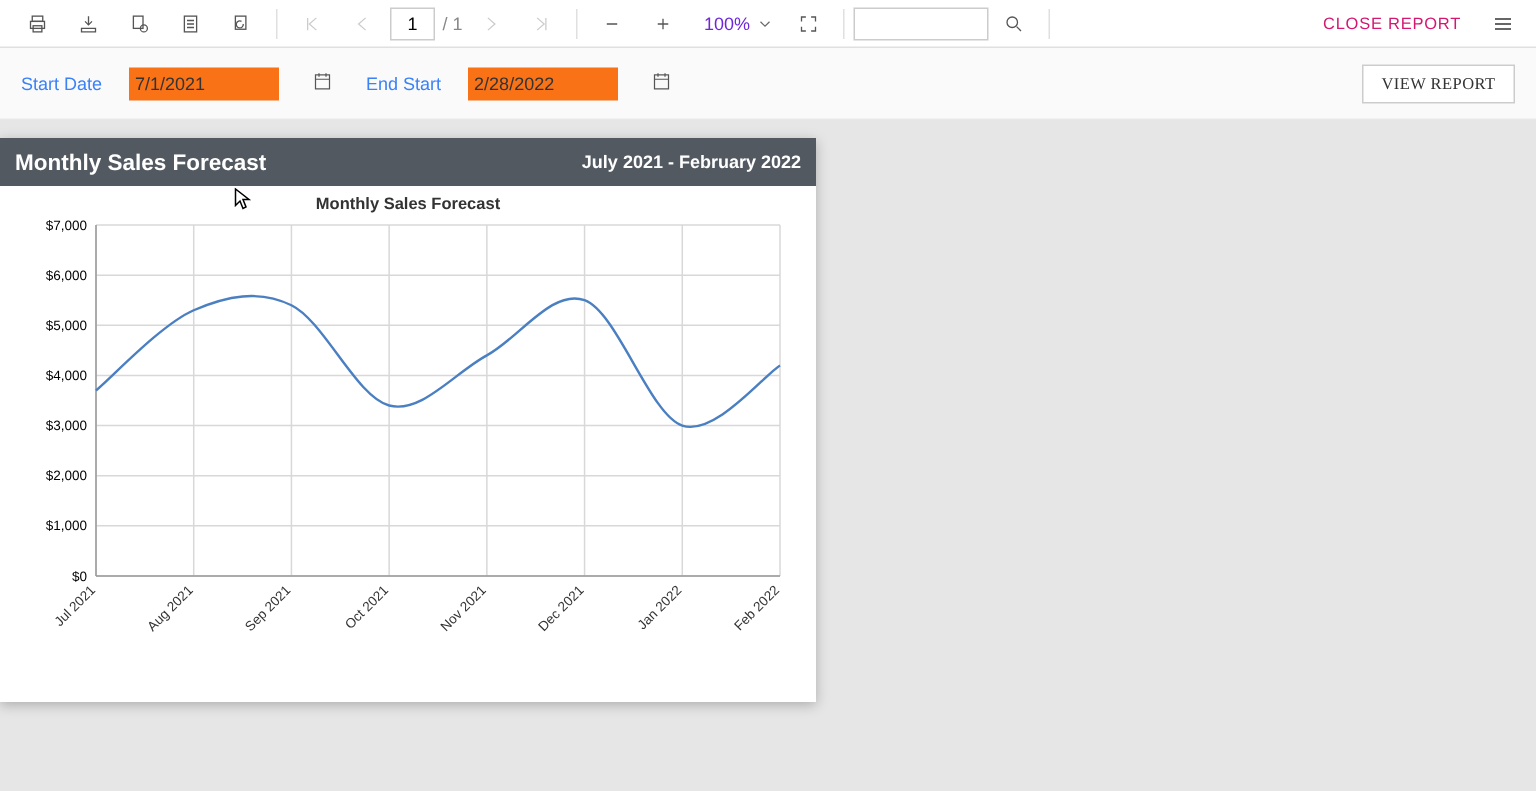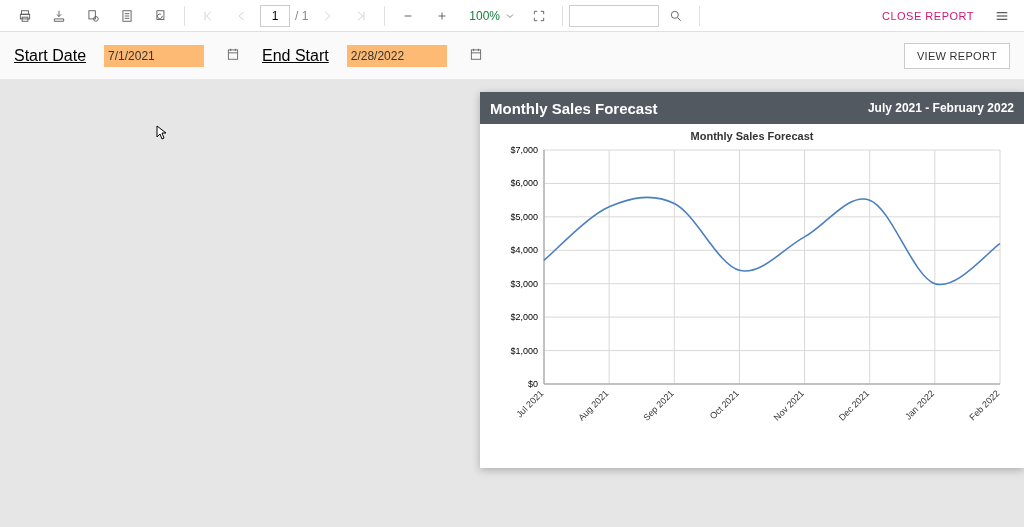--- a/index.html
+++ b/index.html
@@ -28,55 +28,55 @@
     display: flex; align-items: center; justify-content: center;
     color: #555; cursor: pointer;
   }
   .tb-btn.disabled { color: #ccc; cursor: default; }
   .tb-btn svg { width: 14px; height: 14px; stroke: currentColor; fill: none; stroke-width: 1.5; }
   .page-input {
     width: 30px; height: 22px; text-align: center;
     border: 1px solid #ccc; font-size: 12px; margin: 0 1px;
   }
   .page-total { color: #888; font-size: 12px; padding: 0 2px 0 4px; }
-  .zoom-label { font-size: 12px; color: #15803d; padding: 0 4px; }
+  .zoom-label { font-size: 12px; color: #6d28d9; padding: 0 4px; }
   .zoom-box { display: flex; align-items: center; padding: 0 6px; cursor: pointer; }
   .search-input {
     width: 90px; height: 22px; border: 1px solid #ccc; font-size: 12px; padding: 0 4px;
   }
   .close-preview {
     margin-left: auto; color: #d41872; font-size: 11px; letter-spacing: 0.5px;
     padding: 0 14px; cursor: pointer;
   }
   .hamburger { width: 28px; height: 28px; display:flex; align-items:center; justify-content:center; cursor:pointer; color:#555; }
   .hamburger svg { width:16px; height:16px; stroke: currentColor; stroke-width:1.8; }
 
   
   .param-bar {
     height: 48px; background: #fafafa; border-bottom: 1px solid #e8e8e8;
     display: flex; align-items: center; padding: 0 14px; gap: 18px;
   }
-  .param-label { font-size: 16px; color: #000000; text-decoration: underline; }
+  .param-label { font-size: 12px; color: #3b82f6; }
   .param-field {
-    display: flex; align-items: center; background: #fdba74; border: 0;
+    display: flex; align-items: center; background: #f97316; border: 0;
   }
   .date-input {
     width: 100px; height: 22px; border: 0; font-size: 12px; color: #333; padding-left: 4px; background: transparent;
   }
   .cal-icon { color: #555; padding: 0 4px; cursor:pointer; }
   .cal-icon svg { width:14px; height:14px; fill:none; stroke:currentColor; stroke-width:1.4; }
   .view-report {
     margin-left: auto; background: #fff; border: 1px solid #ccc;
-    font-size: 11px; letter-spacing: 0.3px; padding: 6px 12px; cursor:pointer; color:#333;
+    font-size: 11px; letter-spacing: 0.3px; padding: 6px 12px; cursor:pointer; color:#333;font-family:Liberation Serif, serif;
   }
 
   
   .report-stage {
     width: 100%; height: calc(527px - 80px);
-    display:flex; justify-content:flex-end; padding-top: 12px;
+    display:flex; justify-content:flex-start; padding-top: 12px;
     background:#e6e6e6;
   }
   .report-page {
     width: 544px; height: 376px; background:#fff;
     box-shadow: 0 2px 8px rgba(0,0,0,0.25);
   }
   .report-header {
     height: 32px; background:#525961; color:#fff;
     display:flex; align-items:center; justify-content:space-between;
     padding: 0 10px; font-weight:bold;

